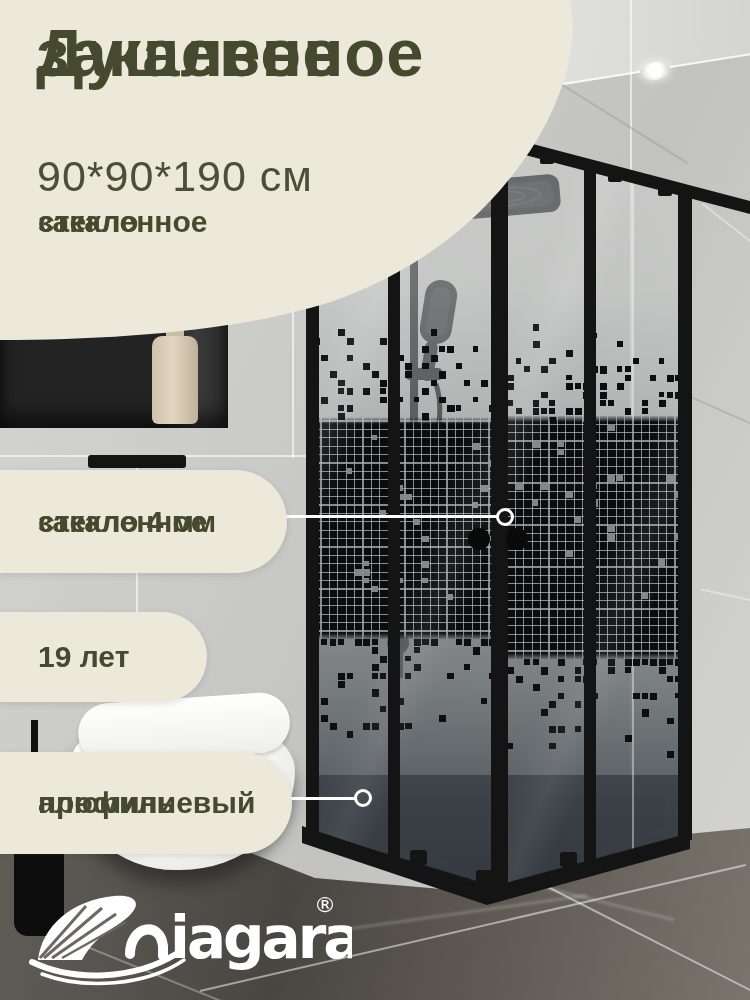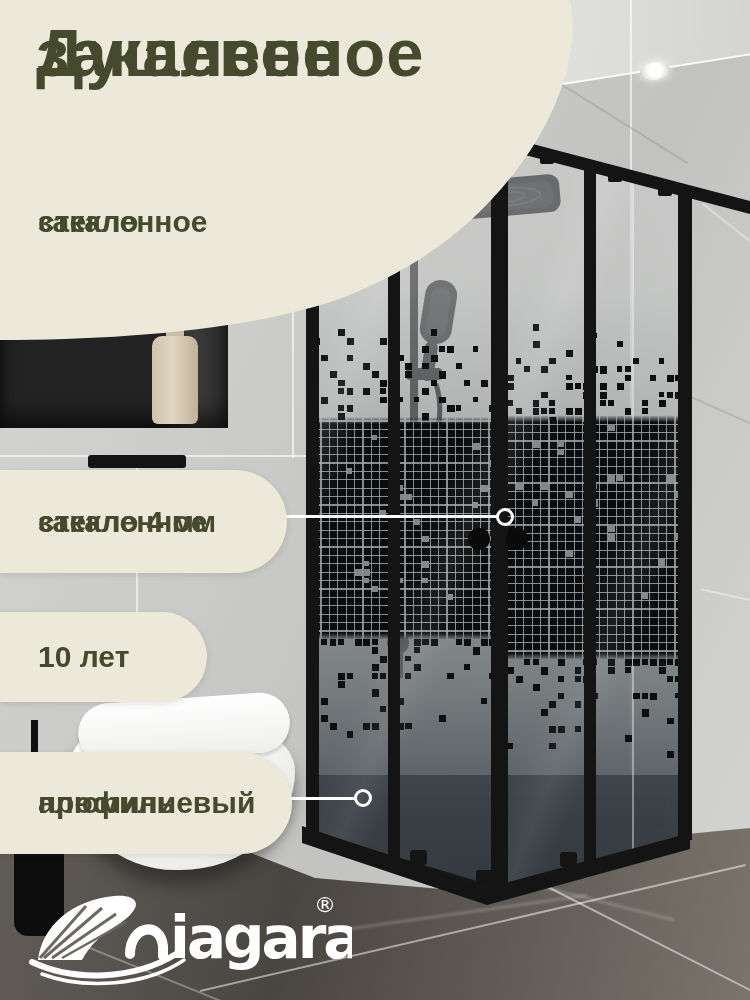--- a/index.html
+++ b/index.html
@@ -493,31 +493,32 @@
   <div class="pline z9" style="left:262px;top:797px;width:94px"></div>
   <div class="pcircle z9" style="left:354px;top:789px"></div>
 
   <svg class="blob-svg z10" width="600" height="350" viewBox="0 0 600 350">
     <path d="M0,0 L570,0 C580,45 562,110 518,168 C476,224 420,268 342,298 C252,330 120,340 0,340 Z" fill="#ece9da"></path>
   </svg>
   <div class="headline z11">
     <div>Душевое</div>
     <div>закаленное</div>
   </div>
+  <div class="dims z11">90*90*190 см</div>
   <div class="subfeature z11">
     <div>закаленное</div>
     <div>стекло</div>
   </div>
 
   <div id="badge-glass" class="badge cream z11">
     <span>закаленное</span>
     <span>стекло 4 мм</span>
   </div>
   <div id="badge-warranty" class="badge cream z11">
-    <span>10 лет</span>
+    <span>19 лет</span>
   </div>
   <div id="badge-profile" class="badge cream z11">
     <span>профиль</span>
     <span>алюминиевый</span>
   </div>
 
   <svg class="z12" style="left:22px;top:880px" width="330" height="110" viewBox="0 0 330 110">
     <g>
       <path d="M16,80 C20,46 50,20 92,16 C110,14 118,21 112,30 C102,46 76,50 60,80 Z" fill="#ffffff"></path>
       <path d="M18,78 L64,26" stroke="#6d6862" stroke-width="3" fill="none"></path>

